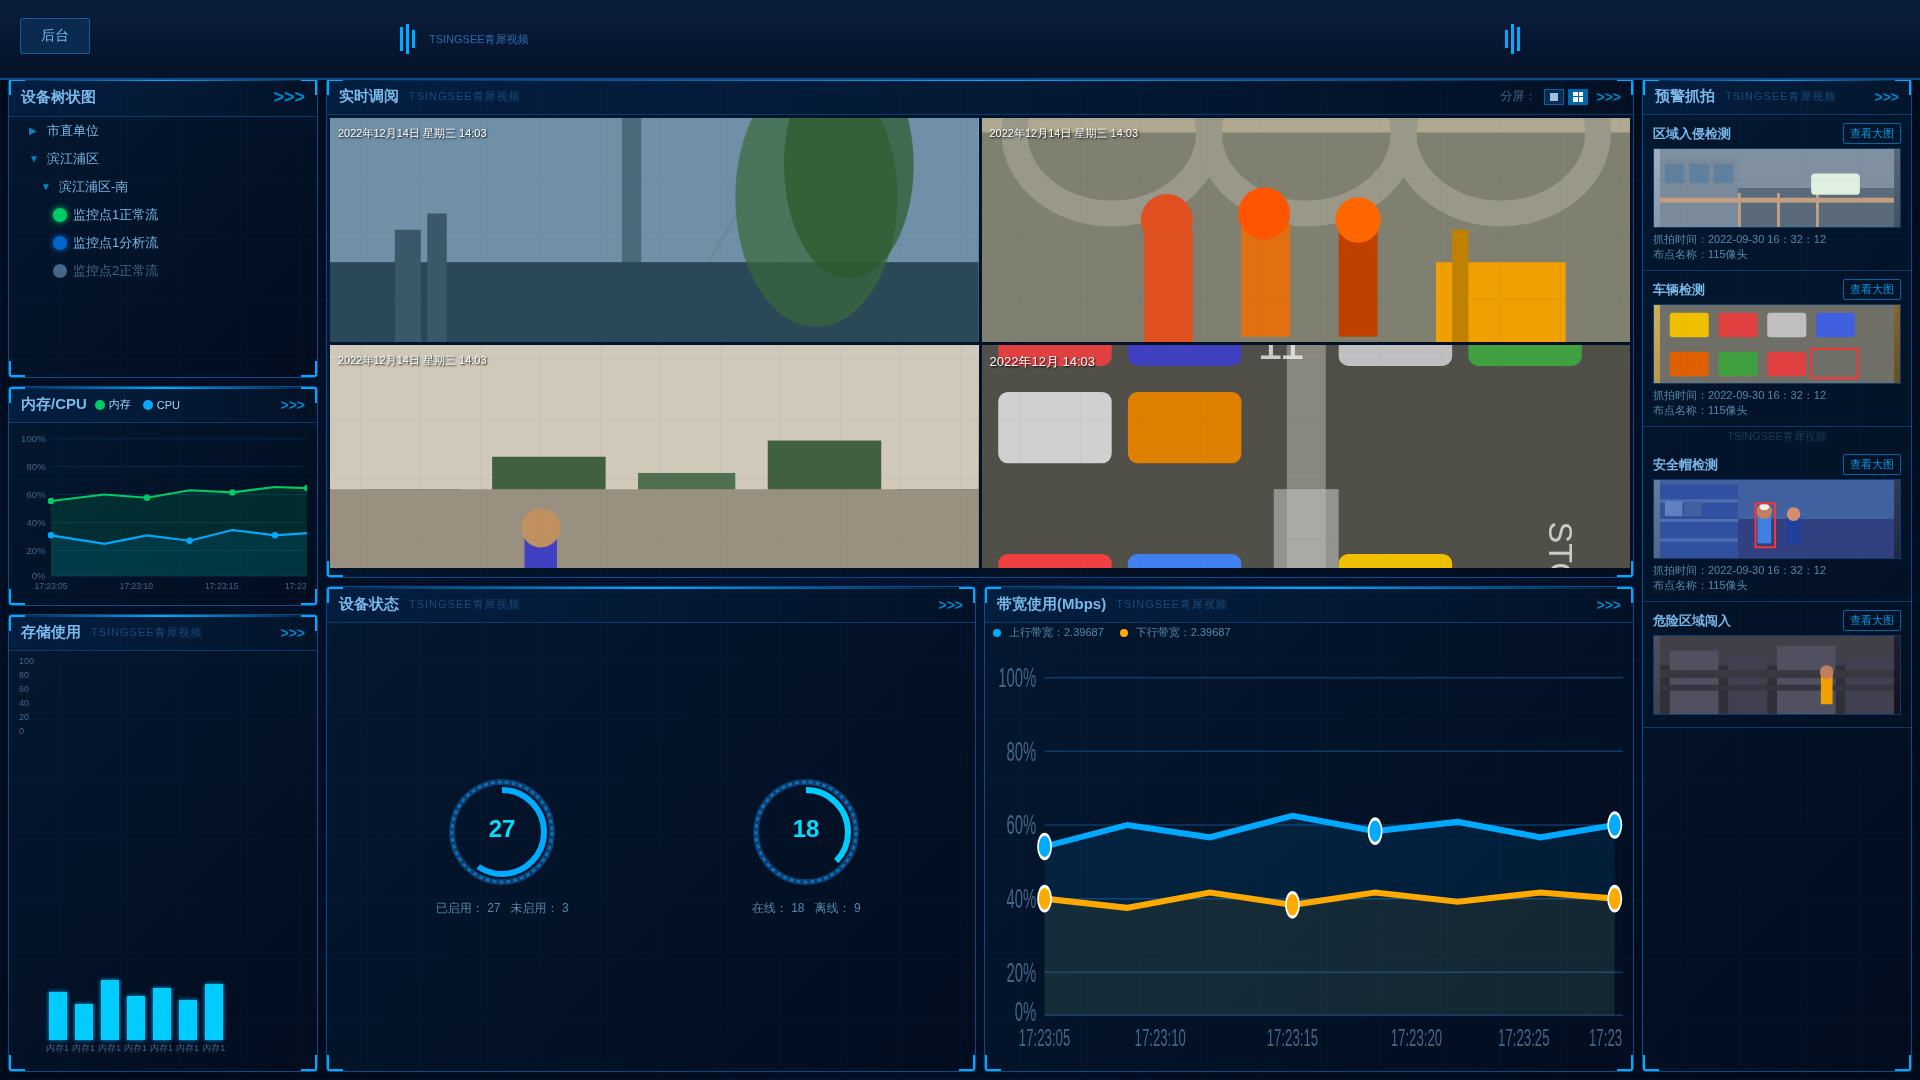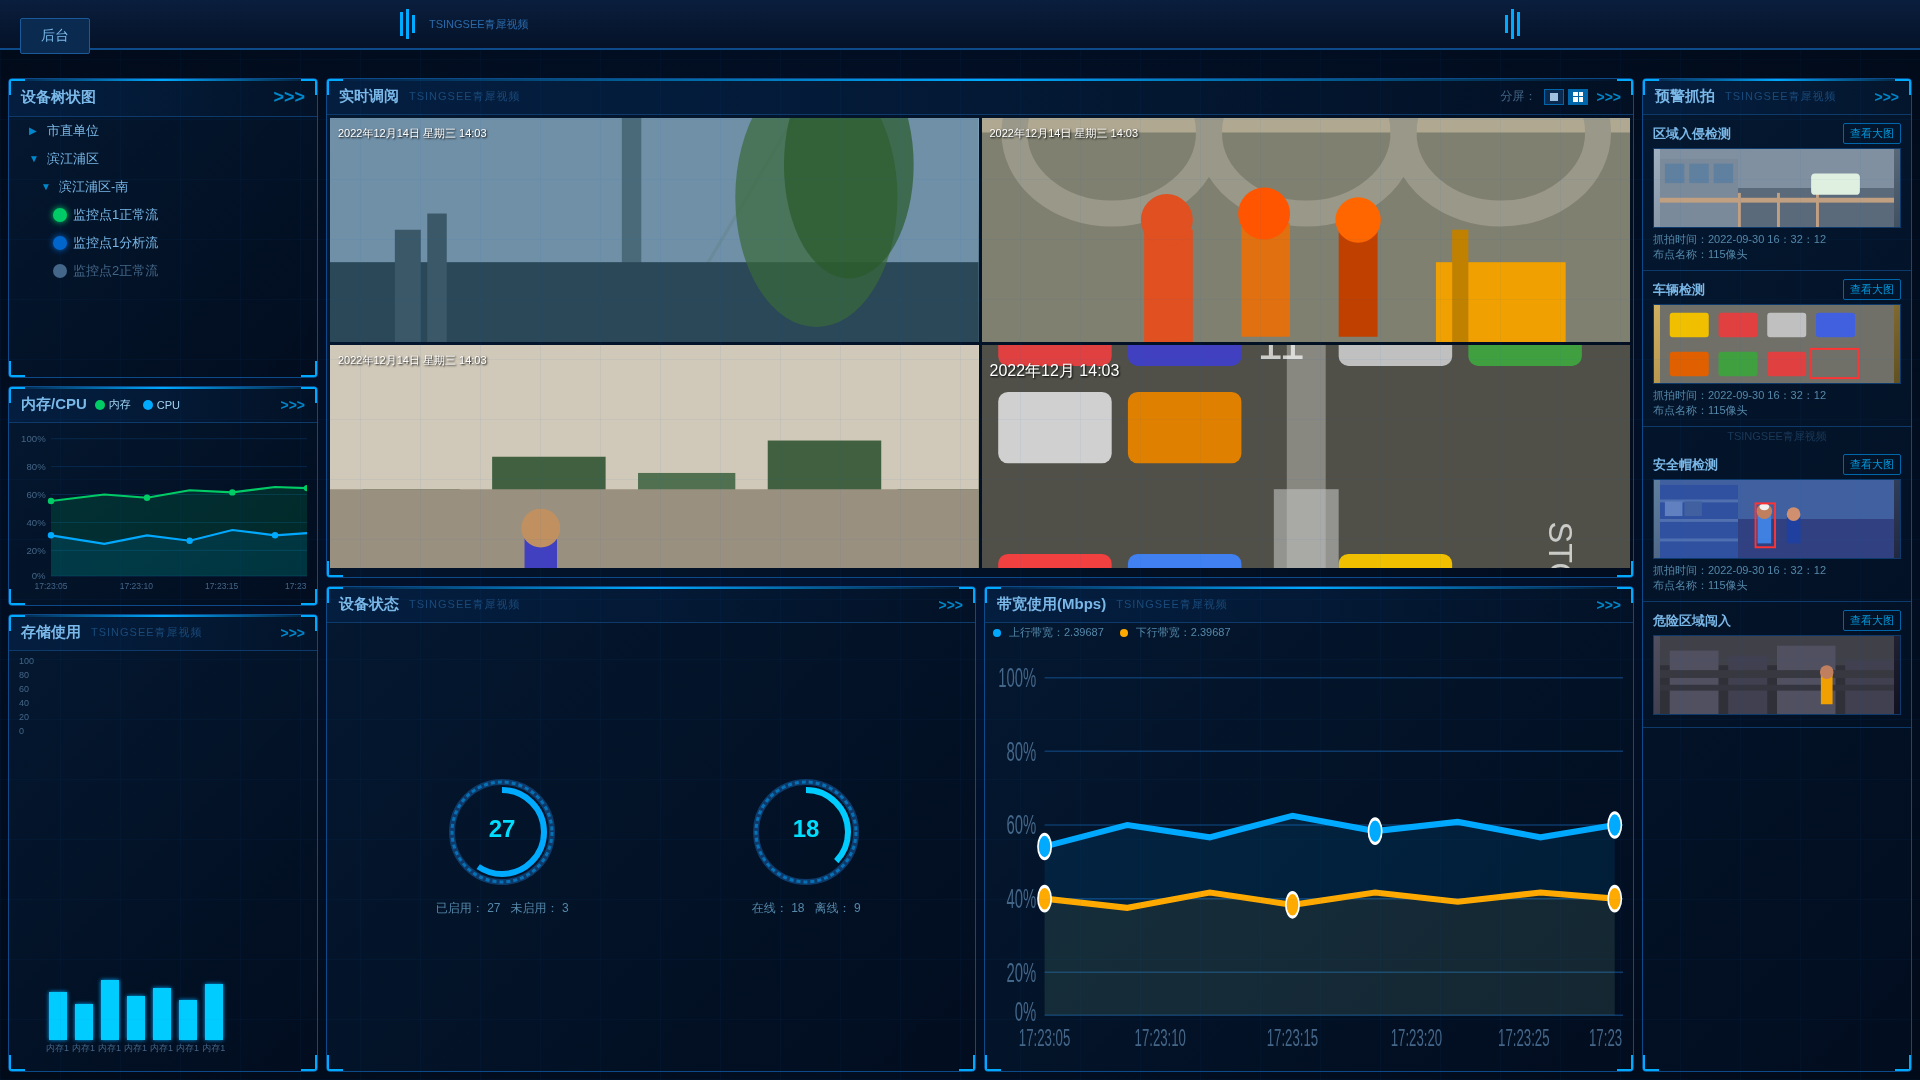--- a/index.html
+++ b/index.html
@@ -11,21 +11,21 @@
       font-family: 'Microsoft YaHei', Arial, sans-serif;
       color: #a0d4f5;
       overflow: hidden;
       position: relative;
     }
 
     
     .header {
       position: absolute;
       top: 0; left: 0; right: 0;
-      height: 50px;
+      height: 80px;
       background: linear-gradient(180deg, #0a1e3d 0%, #051228 100%);
       border-bottom: 2px solid #0d4a8a;
       display: flex;
       align-items: center;
       justify-content: flex-start;
       z-index: 10;
     }
     .header-title {
       font-size: 36px;
       font-weight: bold;
@@ -726,21 +726,21 @@
               <rect x="110" y="120" width="35" height="22" rx="3" fill="#f0c000"></rect>
               <rect x="150" y="150" width="35" height="22" rx="3" fill="#e04040"></rect>
 
               <rect x="90" y="100" width="20" height="60" fill="#c0c0c0" opacity="0.6"></rect>
 
               <text x="85" y="60" font-size="14" fill="#ffffff" opacity="0.7">11</text>
               <text x="85" y="170" font-size="14" fill="#ffffff" opacity="0.7">22</text>
               <text x="175" y="110" font-size="10" fill="#ffffff" opacity="0.7" transform="rotate(90,175,110)">STOP</text>
             </svg>
           </div>
-          <div class="video-timestamp" style="position:absolute;top:16px;left:8px;font-size:16px;color:#fff;text-shadow:1px 1px 2px #000;z-index:2;">2022年12月 14:03</div>
+          <div class="video-timestamp" style="position:absolute;top:8px;left:8px;font-size:13px;color:#fff;text-shadow:1px 1px 2px #000;z-index:2;">2022年12月 14:03</div>
         </div>
       </div>
     </div>
 
     <div class="bottom-center">
 
       <div class="panel">
         <div class="corner-tl"></div>
           <div class="corner-tr"></div>
           <div class="corner-bl"></div>

